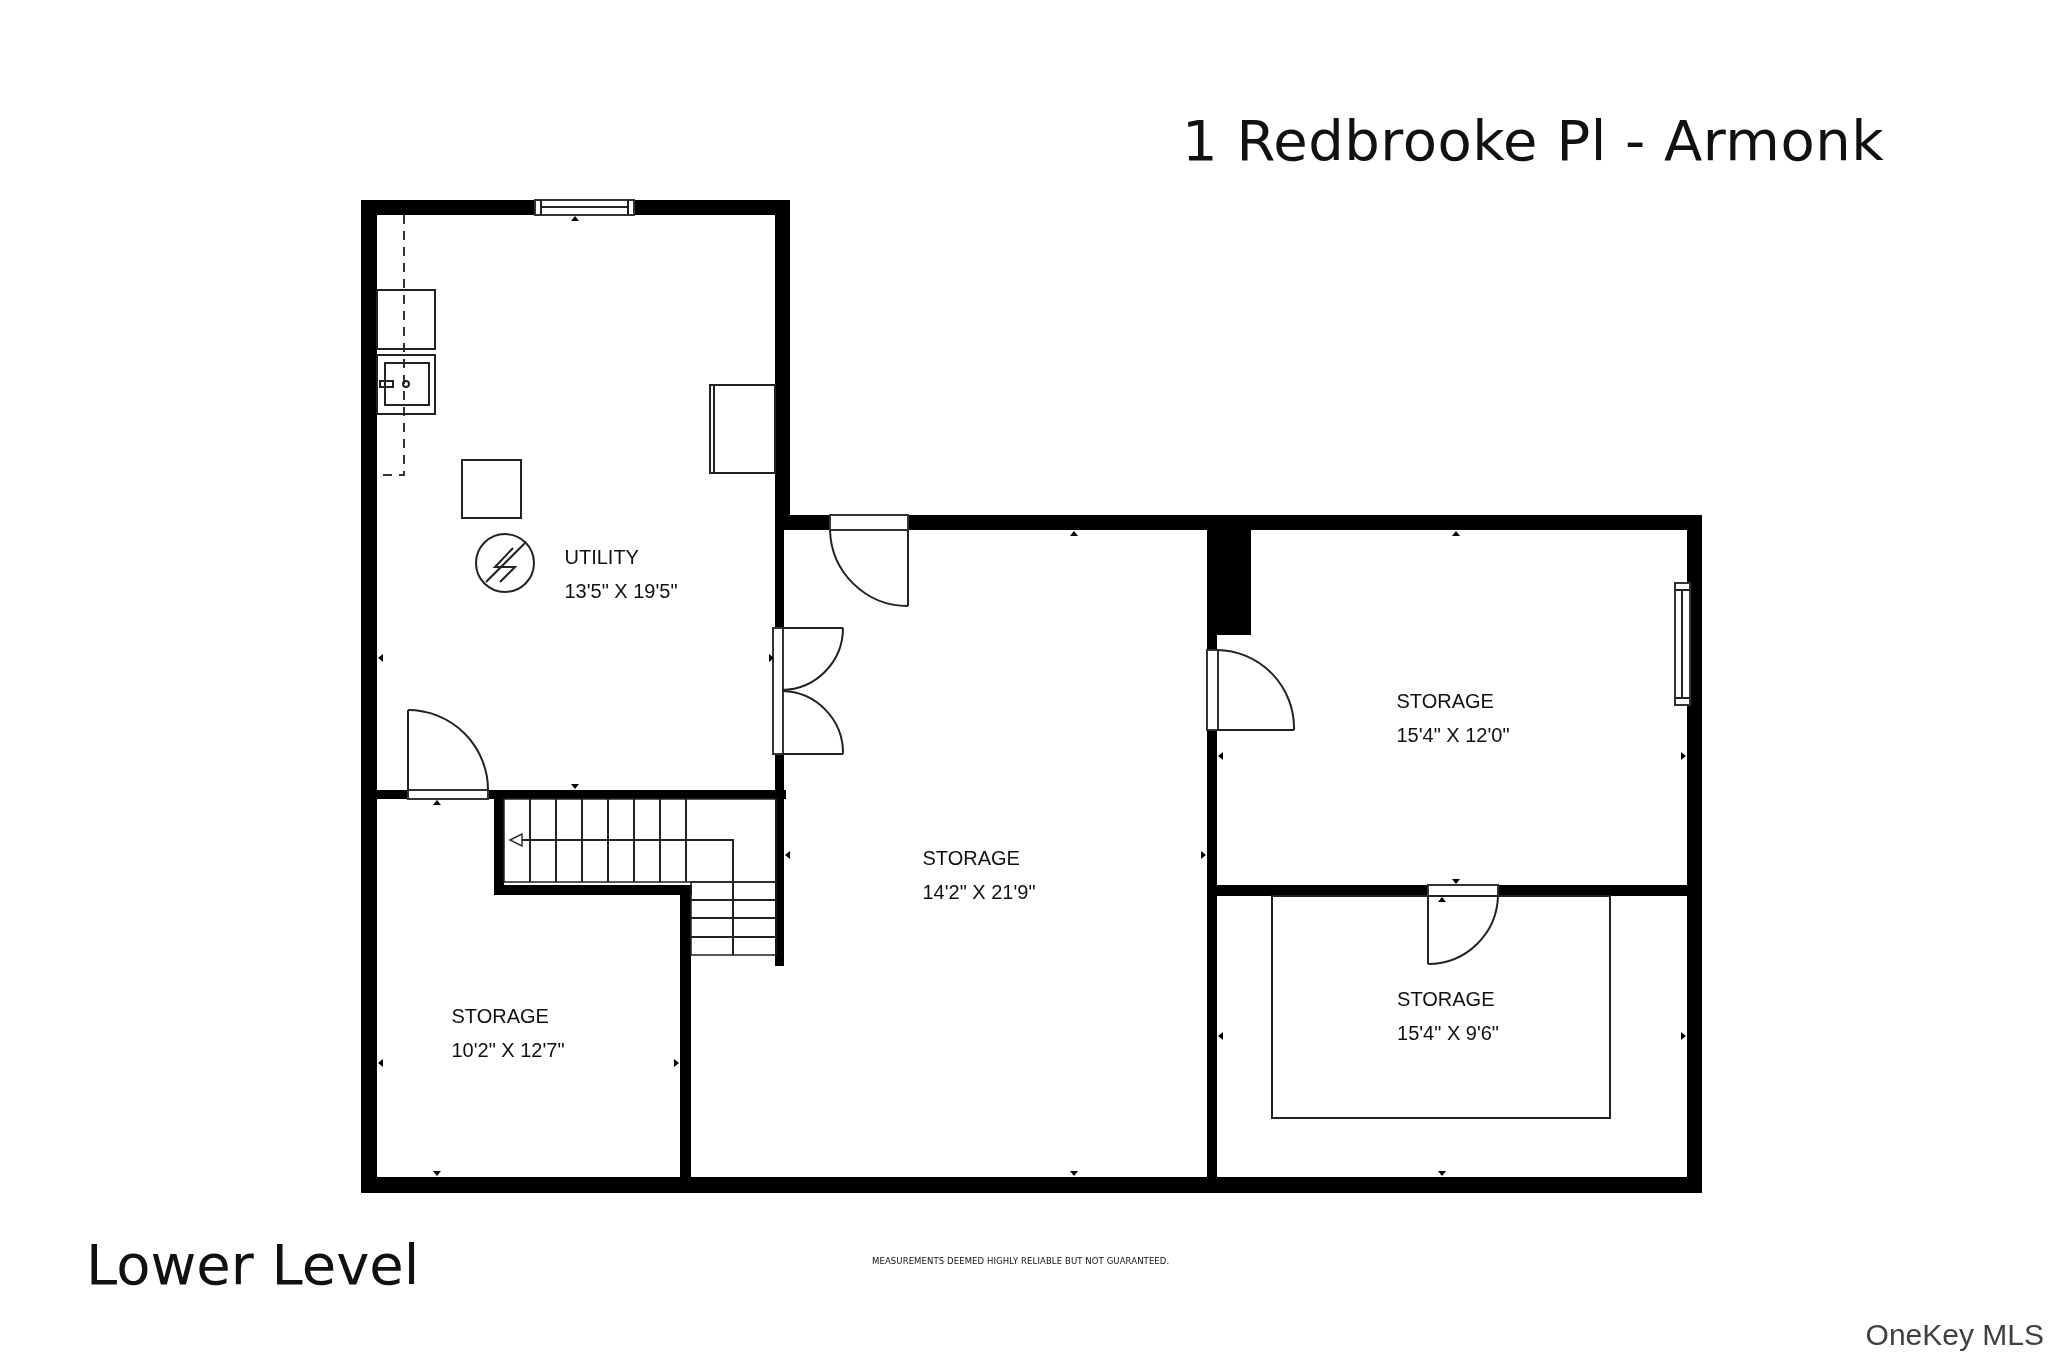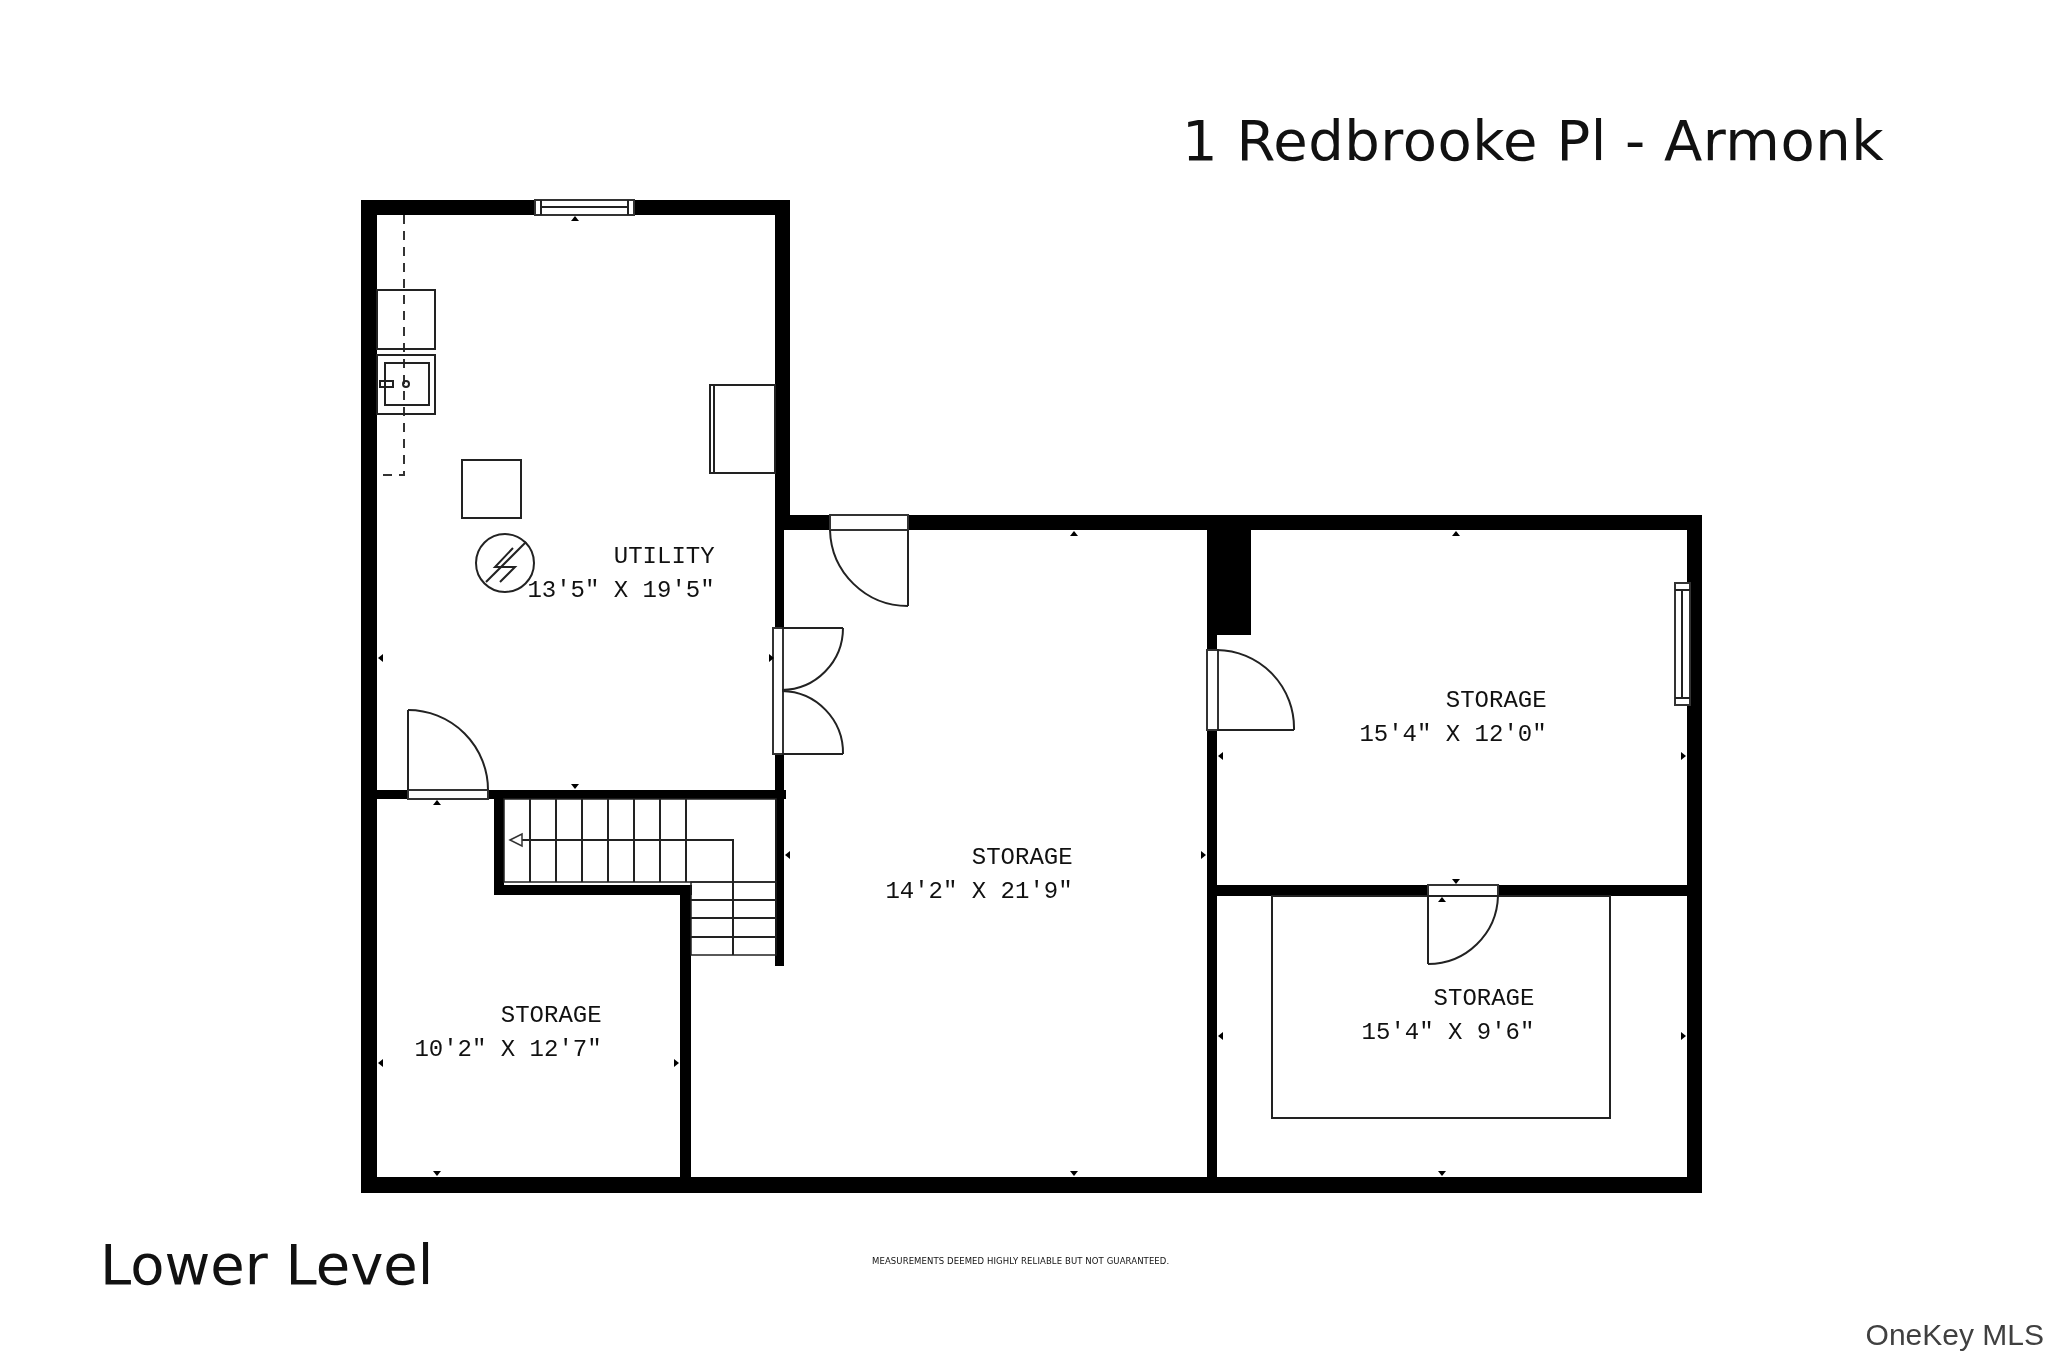--- a/index.html
+++ b/index.html
@@ -4,25 +4,25 @@
 <style>
   html, body { margin: 0; padding: 0; background: #ffffff; }
   body { width: 2048px; height: 1365px; position: relative; overflow: hidden;
          font-family: "DejaVu Sans", "Liberation Sans", sans-serif; color: #111; }
   .plan { position: absolute; left: 0; top: 0; width: 2048px; height: 1365px; }
   .wall { fill: #000; }
   .thin { fill: none; stroke: #222; stroke-width: 2; }
   .dash { fill: none; stroke: #333; stroke-width: 2; stroke-dasharray: 9 7; }
   .opening { fill: #fff; stroke: #333; stroke-width: 2; }
   .marker { fill: #000; }
-  .room-label { position: absolute; text-align: right; font-size: 24px; line-height: 34px;
-                transform: translateX(-50%); white-space: nowrap; font-family: Liberation Mono, monospace; }
+  .room-label { position: absolute; text-align: left; font-size: 20px; line-height: 34px;
+                transform: translateX(-50%); white-space: nowrap; font-family: Liberation Sans, sans-serif; }
   .title { position: absolute; left: 1182px; top: 108px; font-size: 56px; font-weight: 400;
            letter-spacing: 0.5px; font-family: "DejaVu Sans", sans-serif; }
-  .level { position: absolute; left: 100px; top: 1232px; font-size: 56px;
+  .level { position: absolute; left: 86px; top: 1232px; font-size: 56px;
            font-family: "DejaVu Sans", sans-serif; }
   .disclaimer { position: absolute; left: 872px; top: 1256px; font-size: 8.5px; letter-spacing: 0.1px;
                 font-family: "DejaVu Sans", sans-serif; text-align: right; }
   .watermark { position: absolute; right: 4px; top: 1318px; font-size: 30px; color: #404040;
                font-family: "Liberation Sans", sans-serif; }
 </style>
 </head>
 <body>
 
 <div>

